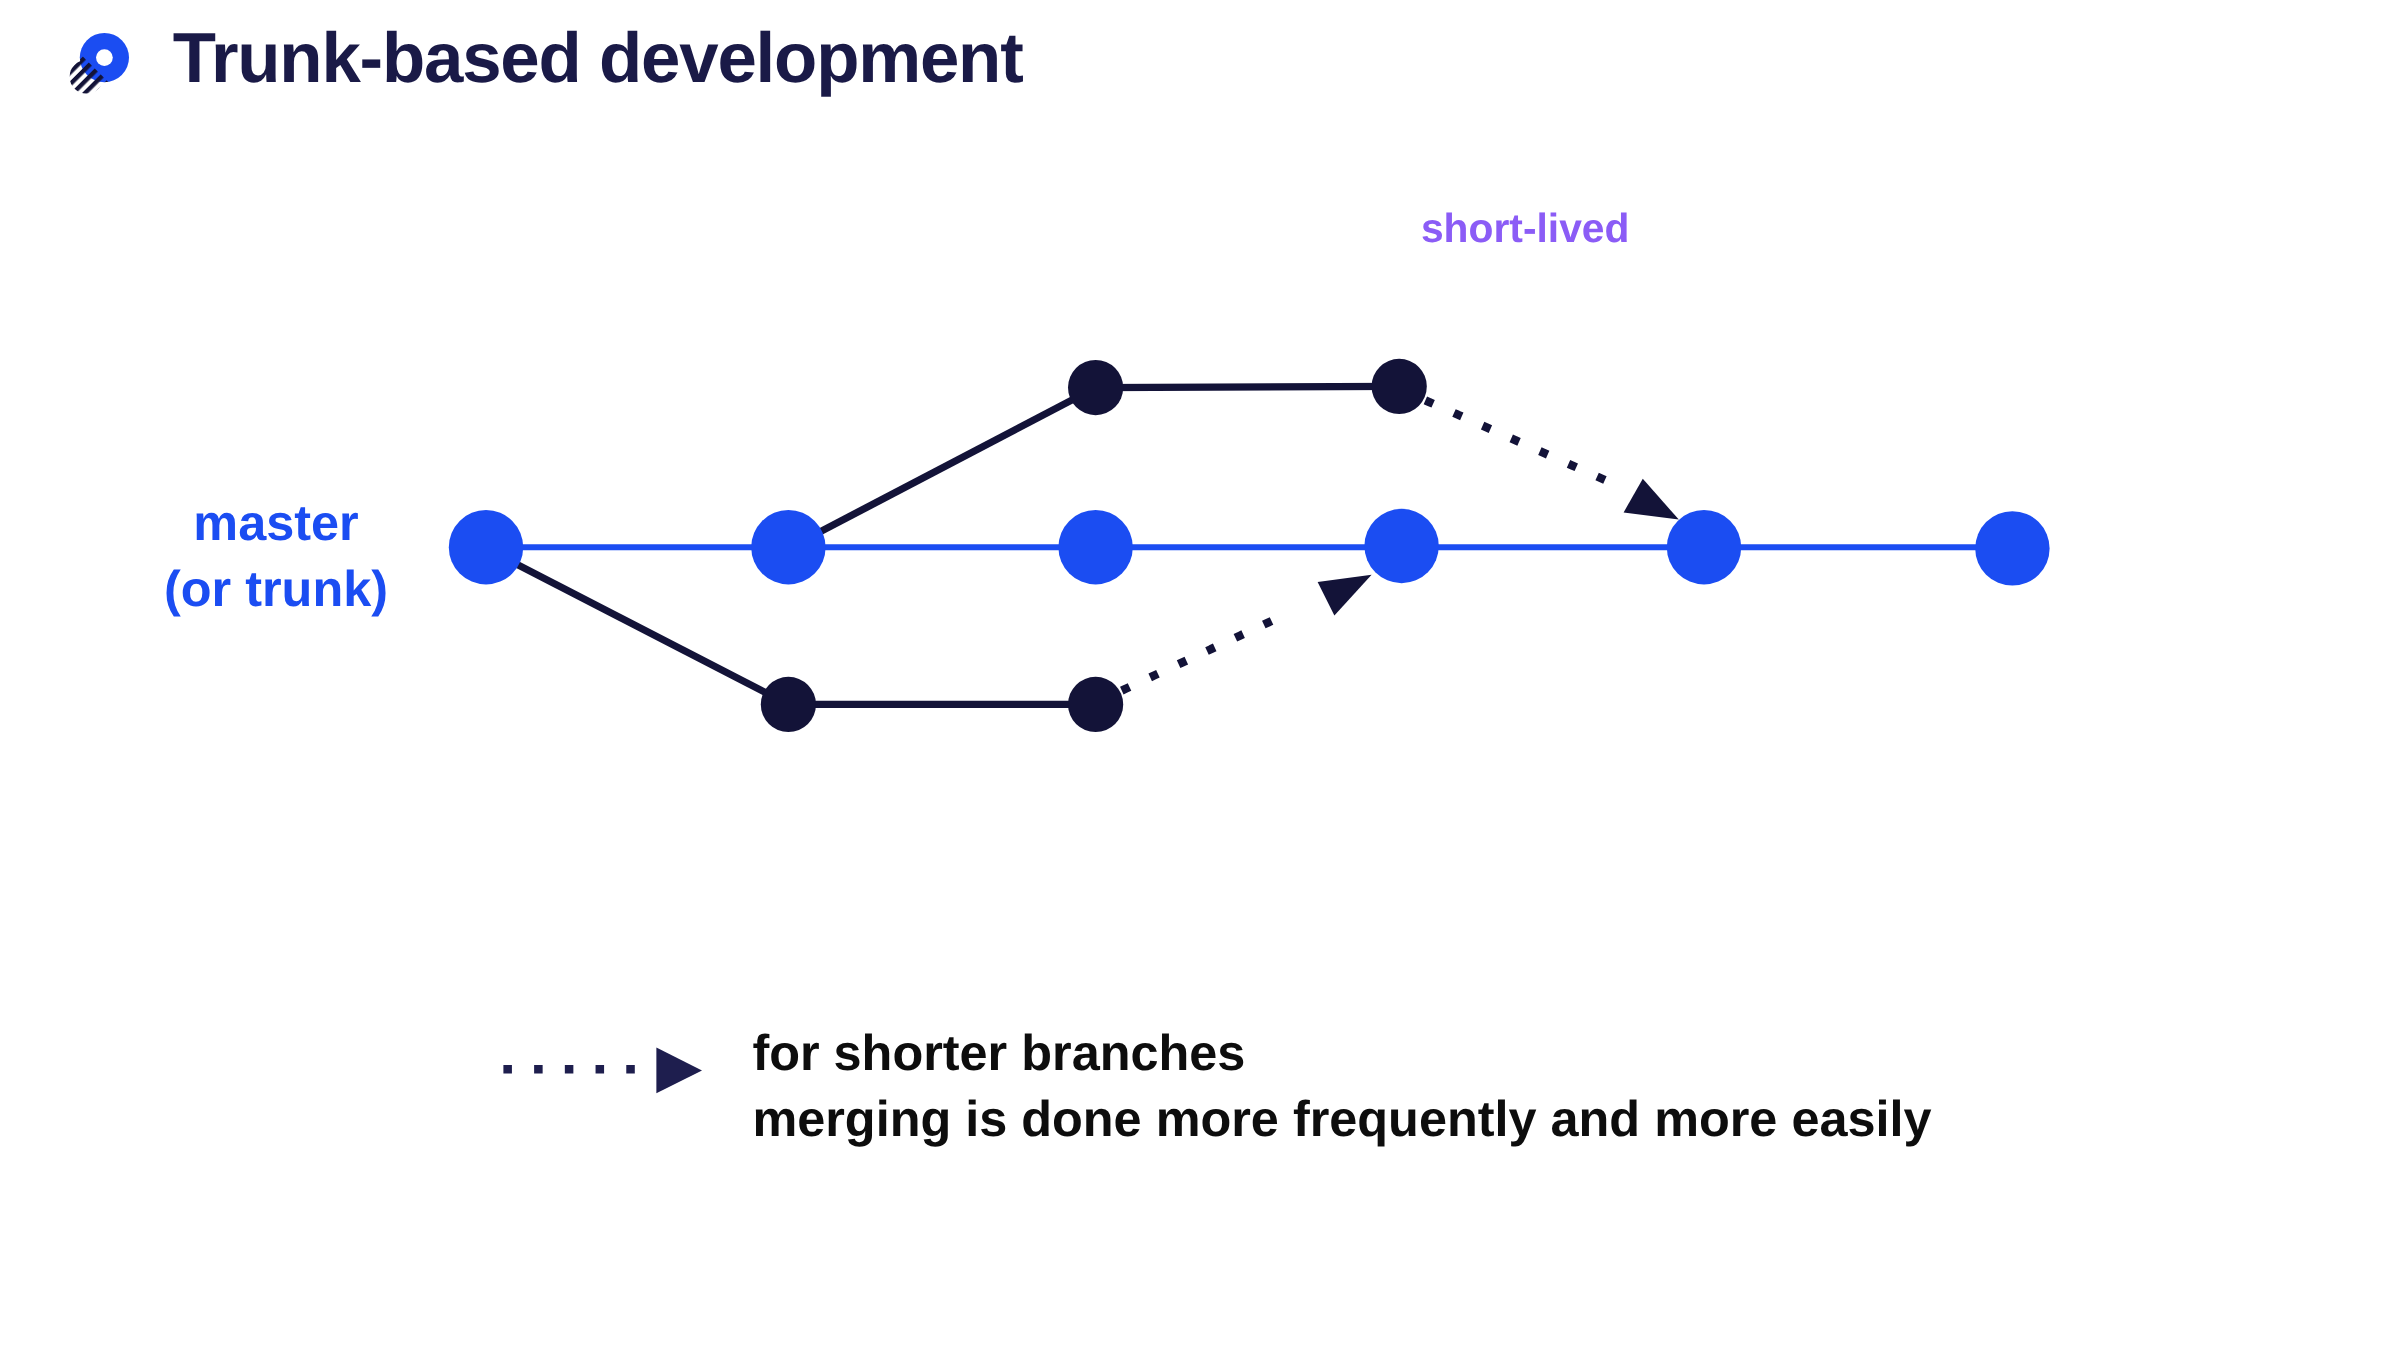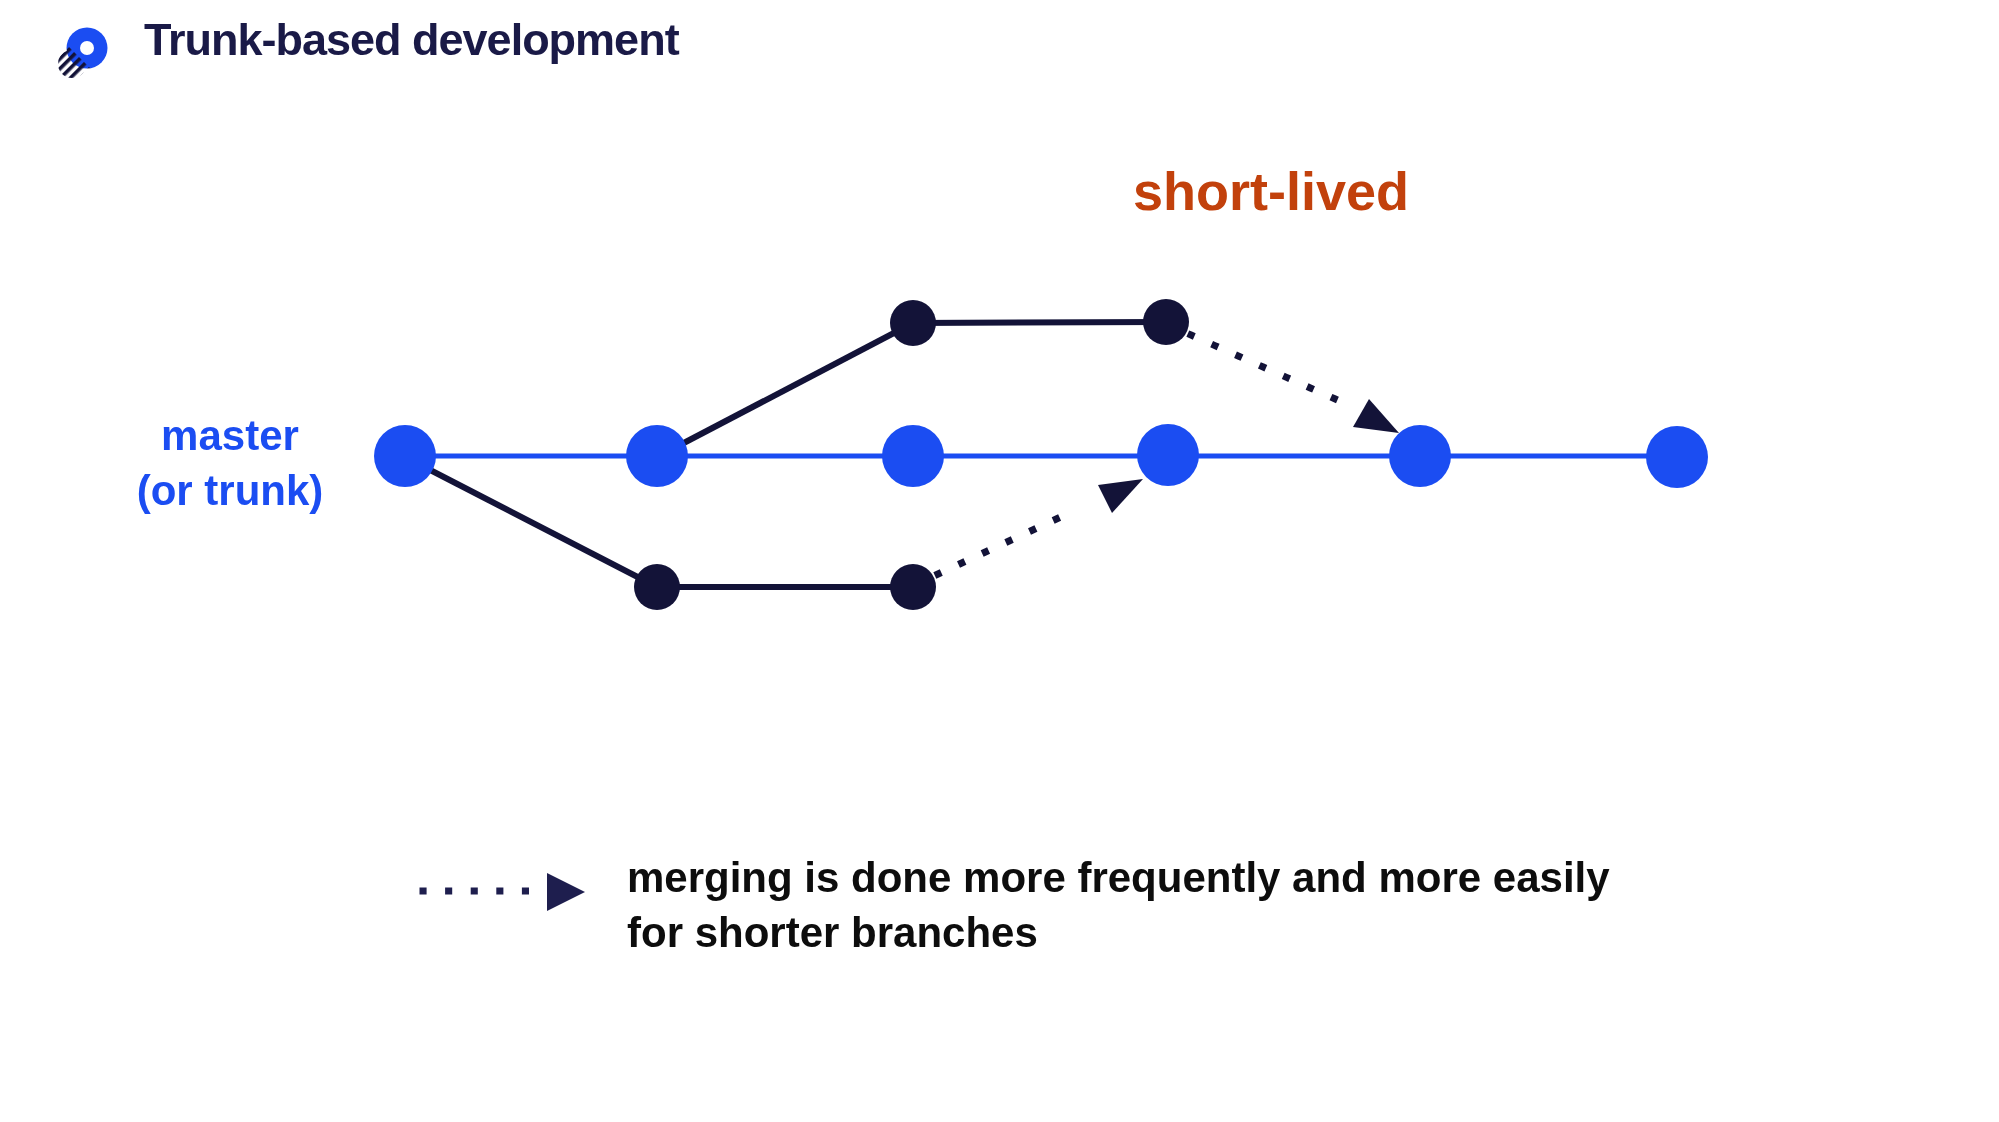--- a/index.html
+++ b/index.html
@@ -19,21 +19,21 @@
     position: absolute;
     left: 54px;
     top: 26px;
     width: 56px;
     height: 56px;
   }
   .title {
     position: absolute;
     left: 144px;
     top: 14px;
-    font-size: 45px;
+    font-size: 59px;
     font-weight: 700;
     letter-spacing: -1px;
     color: #1a1a47;
     white-space: nowrap;
   }
   .diagram-svg {
     position: absolute;
     left: 0;
     top: 0;
     width: 1999px;
@@ -49,24 +49,24 @@
     line-height: 55px;
     font-weight: 700;
     color: #1b4df2;
   }
   .label-shortlived {
     position: absolute;
     left: 1121px;
     top: 164px;
     width: 300px;
     text-align: center;
-    font-size: 54px;
+    font-size: 34px;
     line-height: 55px;
     font-weight: 700;
-    color: #c2410c;
+    color: #8b5cf6;
   }
   .legend-text {
     position: absolute;
     left: 627px;
     top: 850px;
     font-size: 42px;
     line-height: 55px;
     font-weight: 700;
     color: #0d0d0d;
     white-space: nowrap;
@@ -135,17 +135,17 @@
   <div class="label-master">
     <div>master</div>
     <div>(or trunk)</div>
   </div>
 
   <div class="label-shortlived">
     <div>short-lived</div>
   </div>
 
   <div class="legend-text">
+    <div>for shorter branches</div>
     <div>merging is done more frequently and more easily</div>
-    <div>for shorter branches</div>
   </div>
 
 </div>
 
 </body></html>

